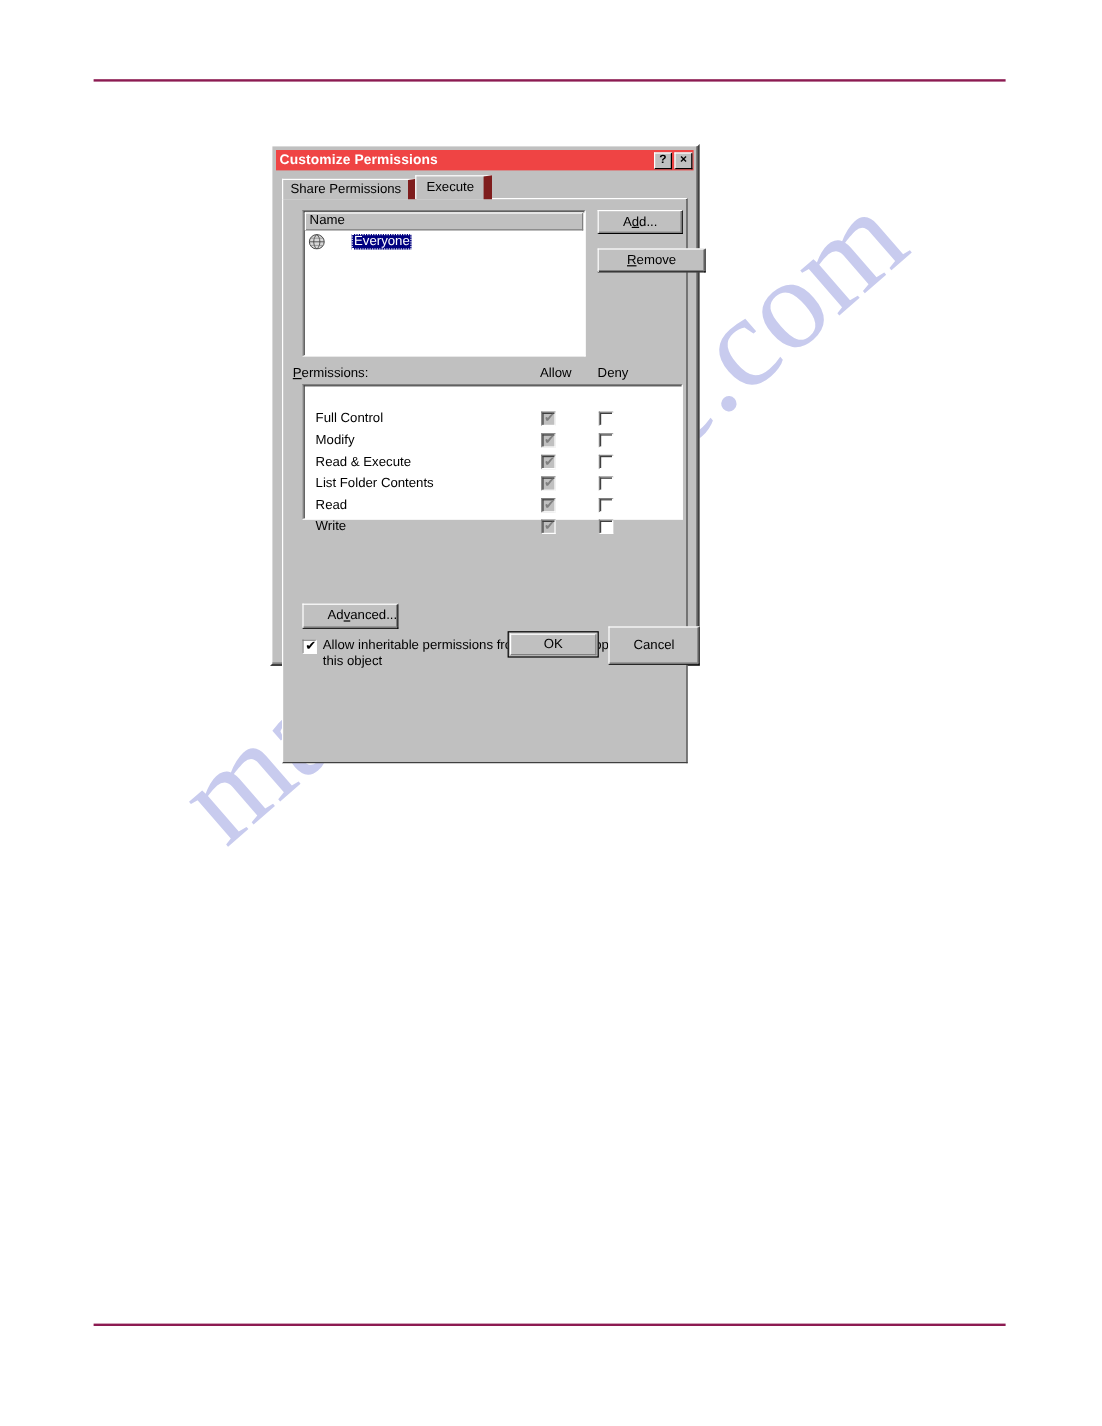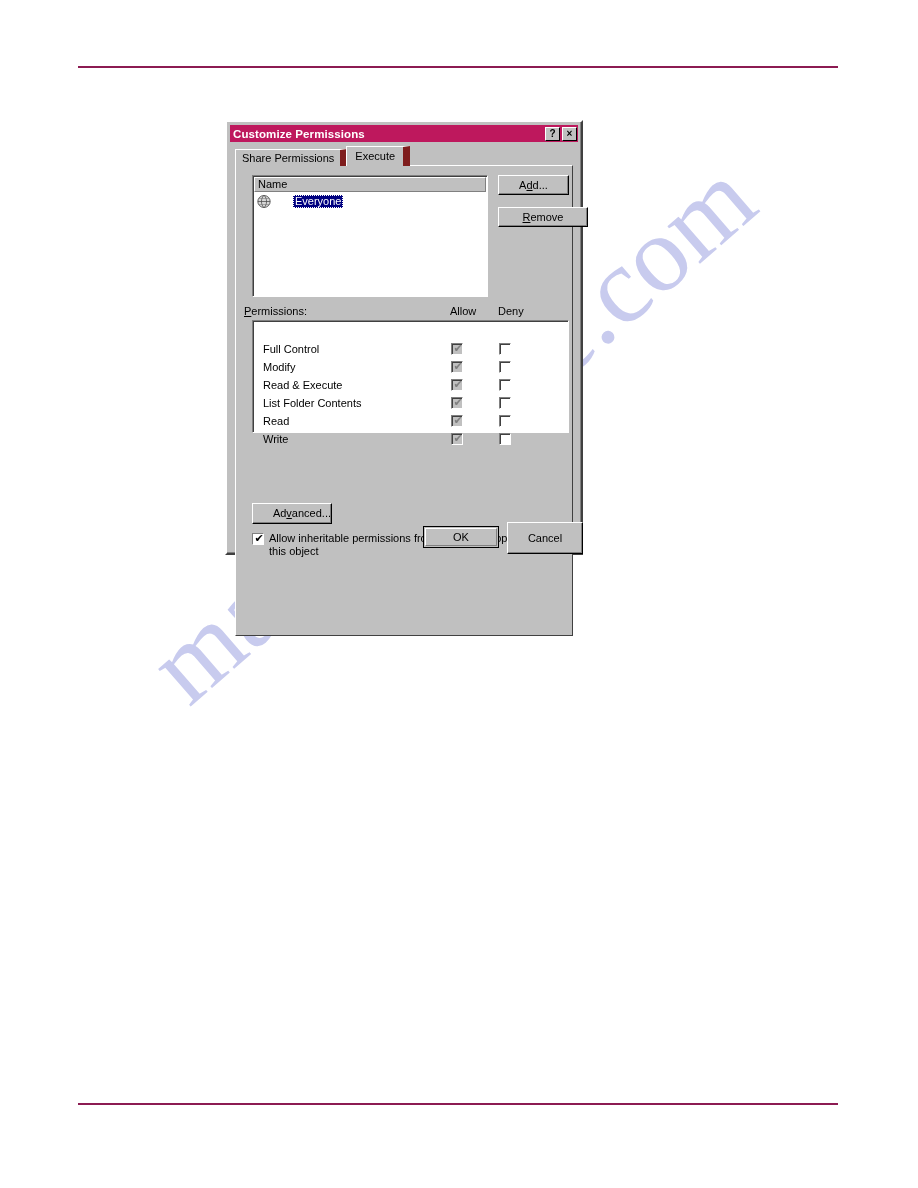--- a/index.html
+++ b/index.html
@@ -67,21 +67,21 @@
     border-bottom: 1px solid #808080;
     pointer-events: none;
   }
 
   .titlebar {
     position: absolute;
     left: 3px;
     top: 3px;
     right: 3px;
     height: 17px;
-    background: #be185d;
+    background: #ef4444;
     display: flex;
     align-items: center;
   }
   .titlebar-text {
     color: #ffffff;
     font-weight: bold;
     font-size: 11.5px;
     padding-left: 3px;
     letter-spacing: 0.1px;
     white-space: nowrap;

